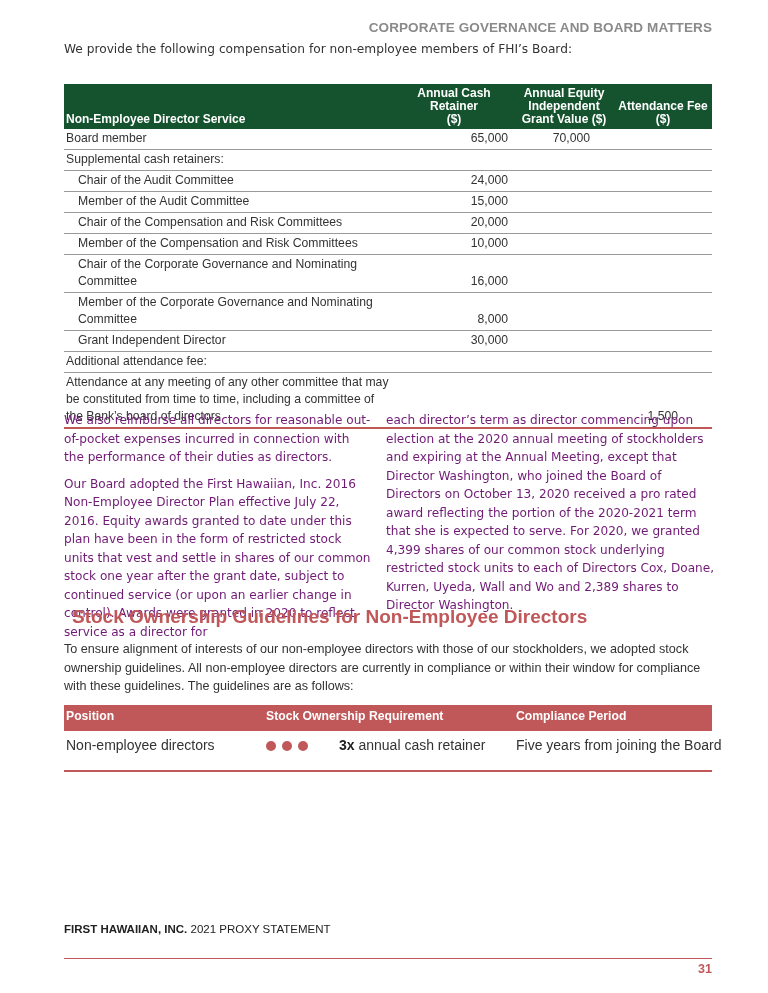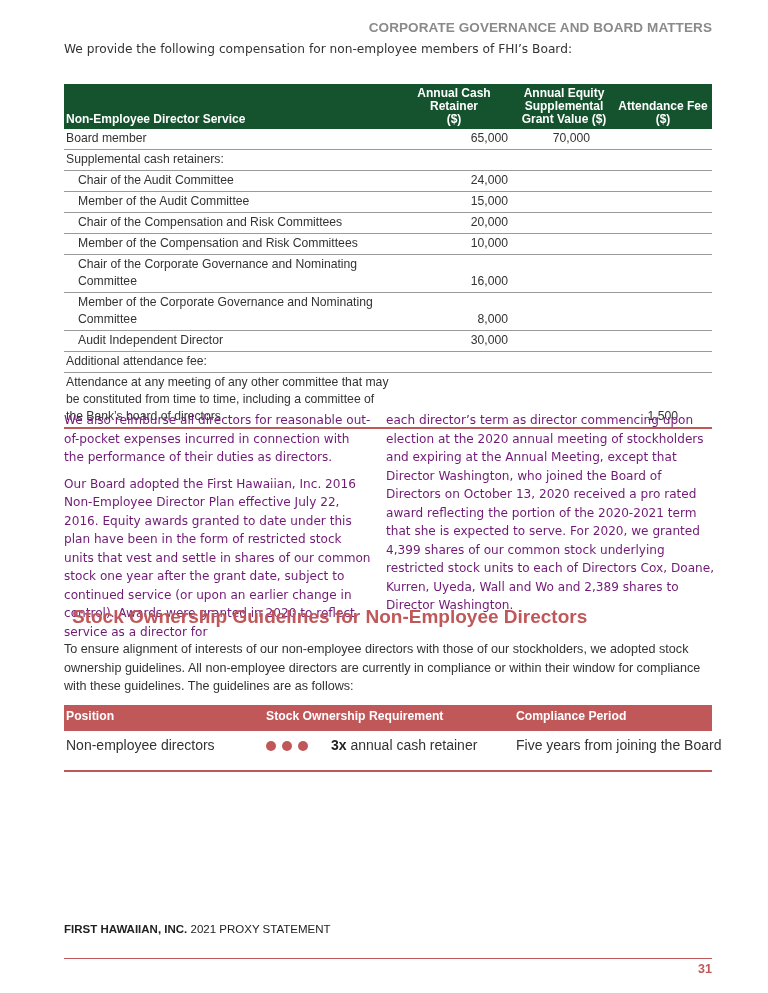--- a/index.html
+++ b/index.html
@@ -119,21 +119,21 @@
     <thead>
       <tr>
         <th class="c0">Non-Employee Director Service</th>
         <th class="cn">
           <div>Annual Cash</div>
           <div>Retainer</div>
           <div>($)</div>
         </th>
         <th class="cn">
           <div>Annual Equity</div>
-          <div>Supplemental</div>
+          <div>Independent</div>
           <div>Grant Value ($)</div>
         </th>
         <th class="cn">
           <div>Attendance Fee</div>
           <div>($)</div>
         </th>
       </tr>
     </thead>
     <tbody id="comp-body">
         <tr>
@@ -178,21 +178,21 @@
           <td class="num n2"></td>
           <td class="num n3"></td>
         </tr>
         <tr>
           <td class="lbl ind" style="max-width: 330px;">Member of the Corporate Governance and Nominating Committee</td>
           <td class="num n1">8,000</td>
           <td class="num n2"></td>
           <td class="num n3"></td>
         </tr>
         <tr>
-          <td class="lbl ind" style="max-width: 330px;">Audit Independent Director</td>
+          <td class="lbl ind" style="max-width: 330px;">Grant Independent Director</td>
           <td class="num n1">30,000</td>
           <td class="num n2"></td>
           <td class="num n3"></td>
         </tr>
         <tr>
           <td class="lbl" style="max-width: 330px;">Additional attendance fee:</td>
           <td class="num n1"></td>
           <td class="num n2"></td>
           <td class="num n3"></td>
         </tr>
@@ -222,21 +222,21 @@
       <span style="left:202px">Stock Ownership Requirement</span>
       <span style="left:452px">Compliance Period</span>
     </div>
     <div class="g-row">
       <span style="left:2px">Non-employee directors</span>
       <div class="dots" id="req-dots">
           <span class="dot"></span>
           <span class="dot"></span>
           <span class="dot"></span>
         </div>
-      <span class="g-req" style="left:267px"><b>3x</b> <span>annual cash retainer</span></span>
+      <span class="g-req" style="left:275px"><b>3x</b> <span>annual cash retainer</span></span>
       <span style="left:452px">Five years from joining the Board</span>
     </div>
   </div>
 
   <div class="footer-line"></div>
   <div class="footer-left"><b>FIRST HAWAIIAN, INC.</b> <span>2021 PROXY STATEMENT</span></div>
   <div class="footer-page">31</div>
 </div>
 
 </body></html>

